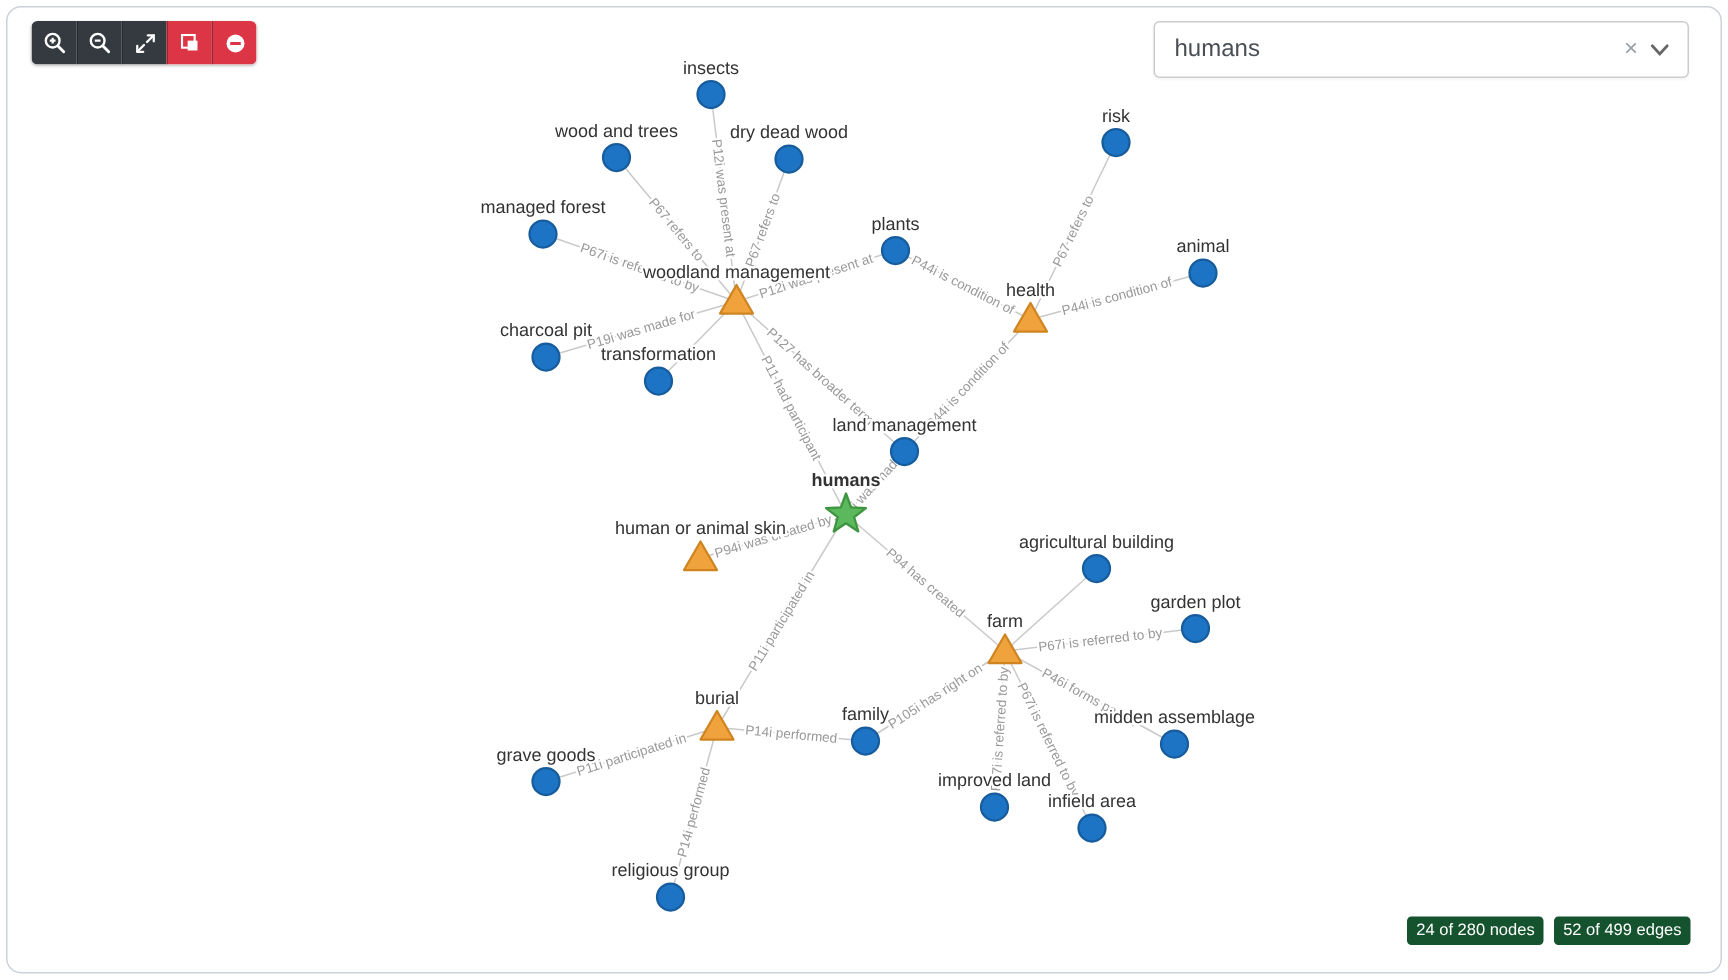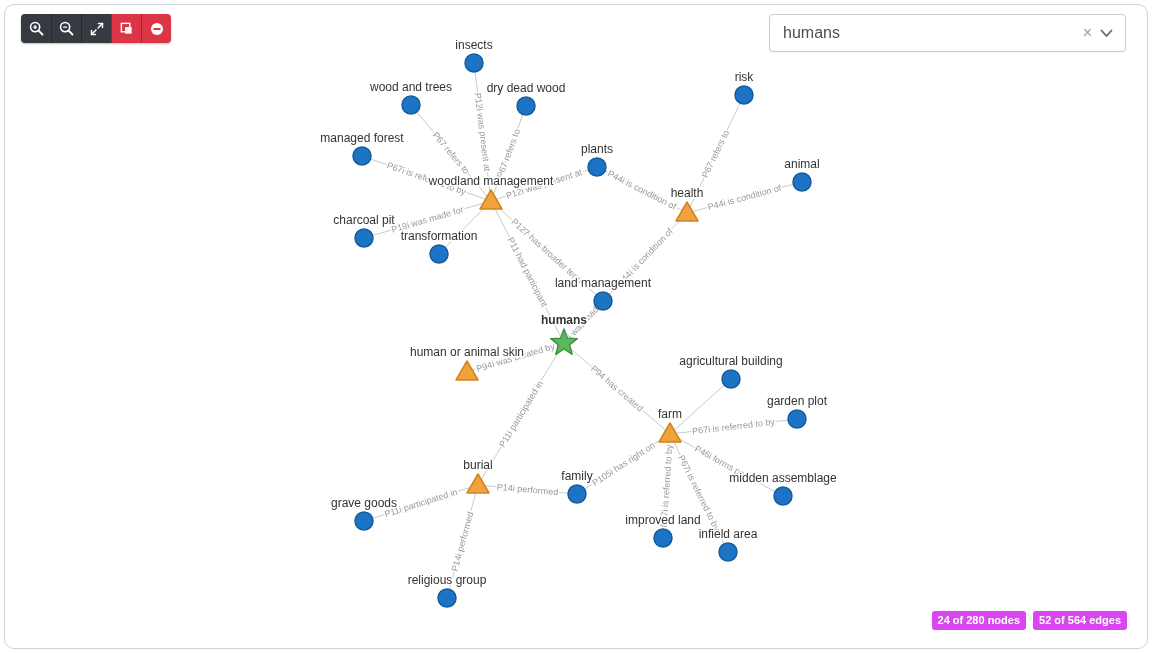--- a/index.html
+++ b/index.html
@@ -26,22 +26,22 @@
   .search-box input {
     flex:1; border:none; outline:none; background:transparent;
     font-size:16px; color:#4a4f55; padding:0 0 0 13px; font-family:"Liberation Sans", sans-serif;
   }
   .search-clear { color:#9aa0a6; font-size:16px; line-height:1; padding:0 8px 0 4px; cursor:pointer; }
   .search-caret { padding:0 12px 0 0; display:flex; align-items:center; cursor:pointer; }
 
   
   .badges { position:absolute; right:20px; bottom:18px; display:flex; gap:7px; z-index:5; }
   .badge {
-    background:#d946ef; color:#fff; font-size:11px; line-height:1;
-    padding:4px 6px; border-radius:3px; white-space:nowrap;font-weight:bold;
+    background:#14532d; color:#fff; font-size:11px; line-height:1;
+    padding:4px 6px; border-radius:3px; white-space:nowrap;
   }
 </style>
 </head>
 <body>
 
 <div class="frame">
 
   <svg class="graph" id="graph-svg" width="1144" height="645">
       <g>
         <line x1="469" y1="58" x2="486" y2="196" stroke="#c9c9c9" stroke-width="1"></line>
@@ -202,16 +202,16 @@
     <span class="search-clear">×</span>
     <span class="search-caret">
       <svg width="13" height="9" viewBox="0 0 13 9">
           <path d="M1.5 1.5 L6.5 7 L11.5 1.5" fill="none" stroke="#666" stroke-width="1.8" stroke-linecap="round"></path>
         </svg>
     </span>
   </div>
 
   <div class="badges">
     <span class="badge">24 of 280 nodes</span>
-    <span class="badge">52 of 564 edges</span>
+    <span class="badge">52 of 499 edges</span>
   </div>
 
 </div>
 
 </body></html>

